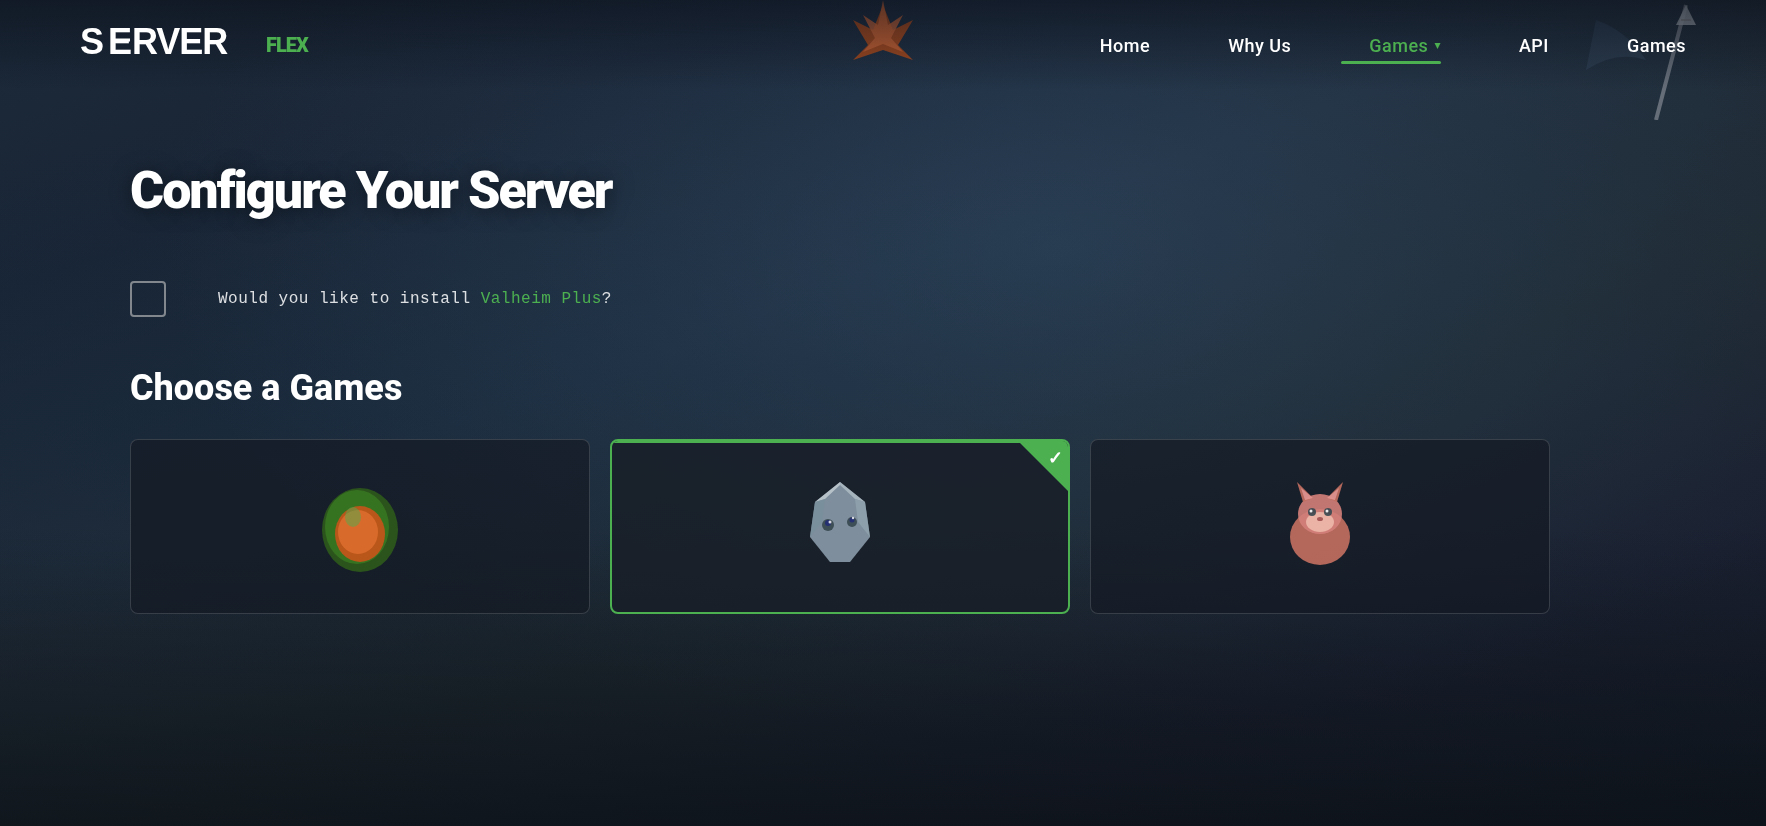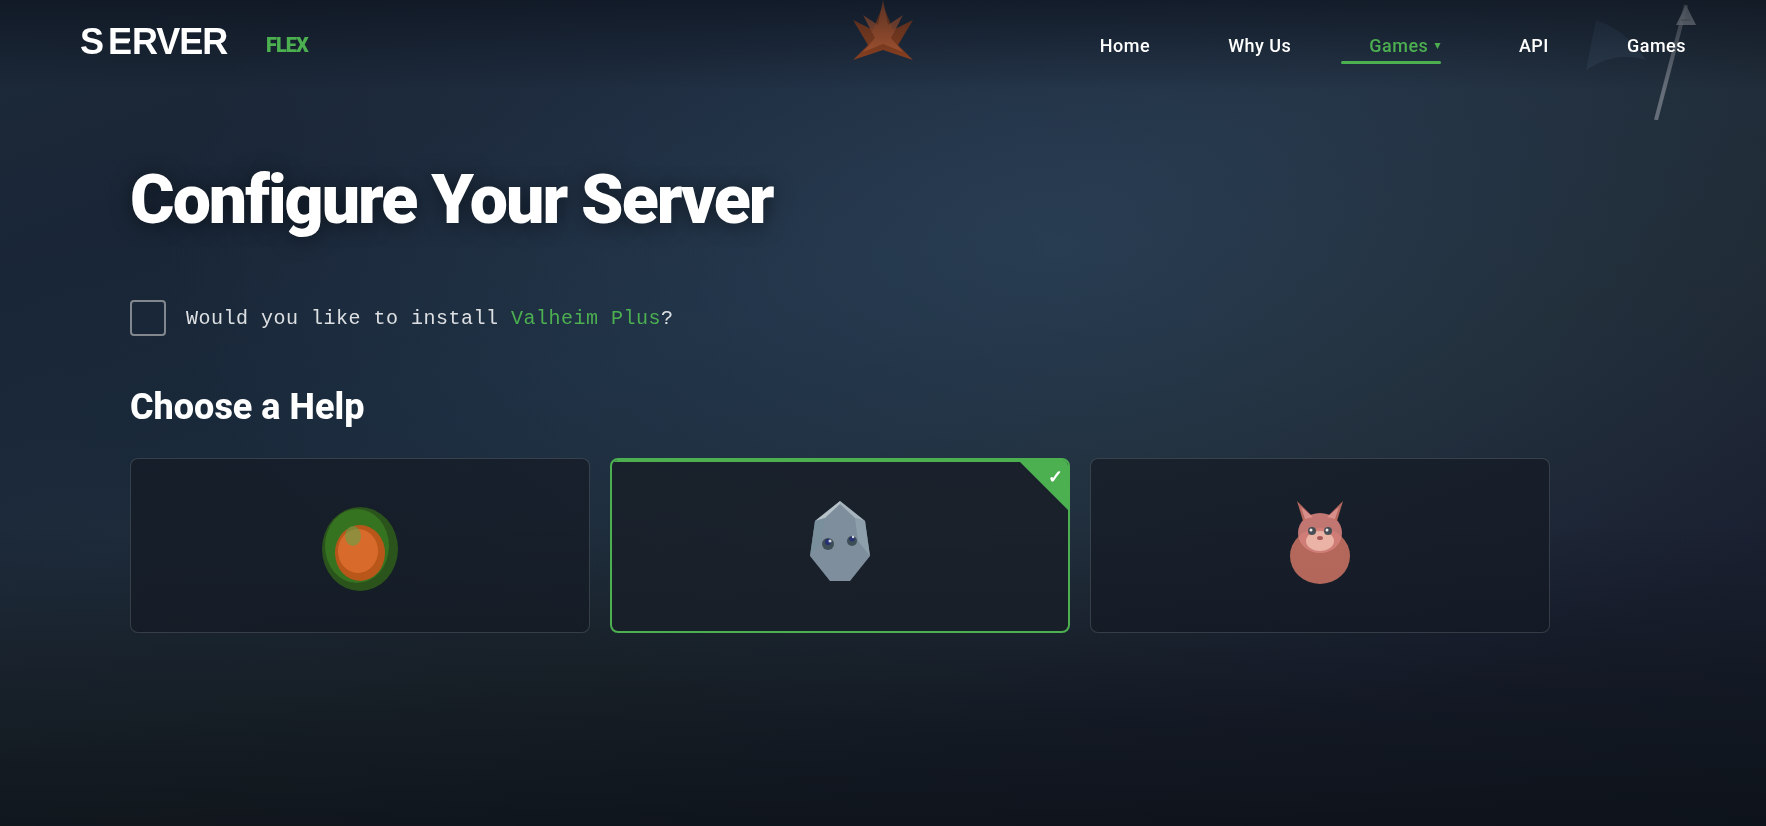--- a/index.html
+++ b/index.html
@@ -141,21 +141,21 @@
       position: absolute;
       top: 0;
       left: 0;
       right: 0;
       bottom: 0;
       z-index: 5;
       padding: 160px 130px 60px;
     }
 
     .page-title {
-      font-size: 68px;
+      font-size: 52px;
       font-weight: 900;
       color: #ffffff;
       letter-spacing: -2px;
       margin-bottom: 60px;
       text-shadow: 0 2px 20px rgba(0,0,0,0.5);
     }
 
     
     .valheim-option {
       display: flex;
@@ -167,24 +167,25 @@
     .checkbox {
       width: 36px;
       height: 36px;
       border: 2px solid rgba(200,200,200,0.6);
       border-radius: 4px;
       background: transparent;
       flex-shrink: 0;
     }
 
     .valheim-text {
-      font-size: 20px;
+      font-size: 16px;
       color: rgba(255,255,255,0.85);
       font-family: 'Courier New', monospace;
       letter-spacing: 0.5px;
+      margin-left: 32px;
     }
 
     .valheim-plus-link {
       color: #4caf50;
       text-decoration: none;
     }
 
     
     .choose-plan-title {
       font-size: 36px;
@@ -355,21 +356,21 @@
 
     <h1 class="page-title">Configure Your Server</h1>
 
     <div class="valheim-option">
       <div class="checkbox"></div>
       <p class="valheim-text">
         <span>Would you like to install </span><a href="#" class="valheim-plus-link">Valheim Plus</a><span>?</span>
       </p>
     </div>
 
-    <h2 class="choose-plan-title">Choose a Help</h2>
+    <h2 class="choose-plan-title">Choose a Games</h2>
 
     <div class="plan-cards">
 
       <div class="plan-card">
         <div class="plan-icon">
 
           <svg width="110" height="110" viewBox="0 0 110 110">
 
             <ellipse cx="55" cy="58" rx="38" ry="42" fill="#2d5a1b" opacity="0.9"></ellipse>
             <ellipse cx="52" cy="55" rx="32" ry="37" fill="#3a7a22" opacity="0.8"></ellipse>

